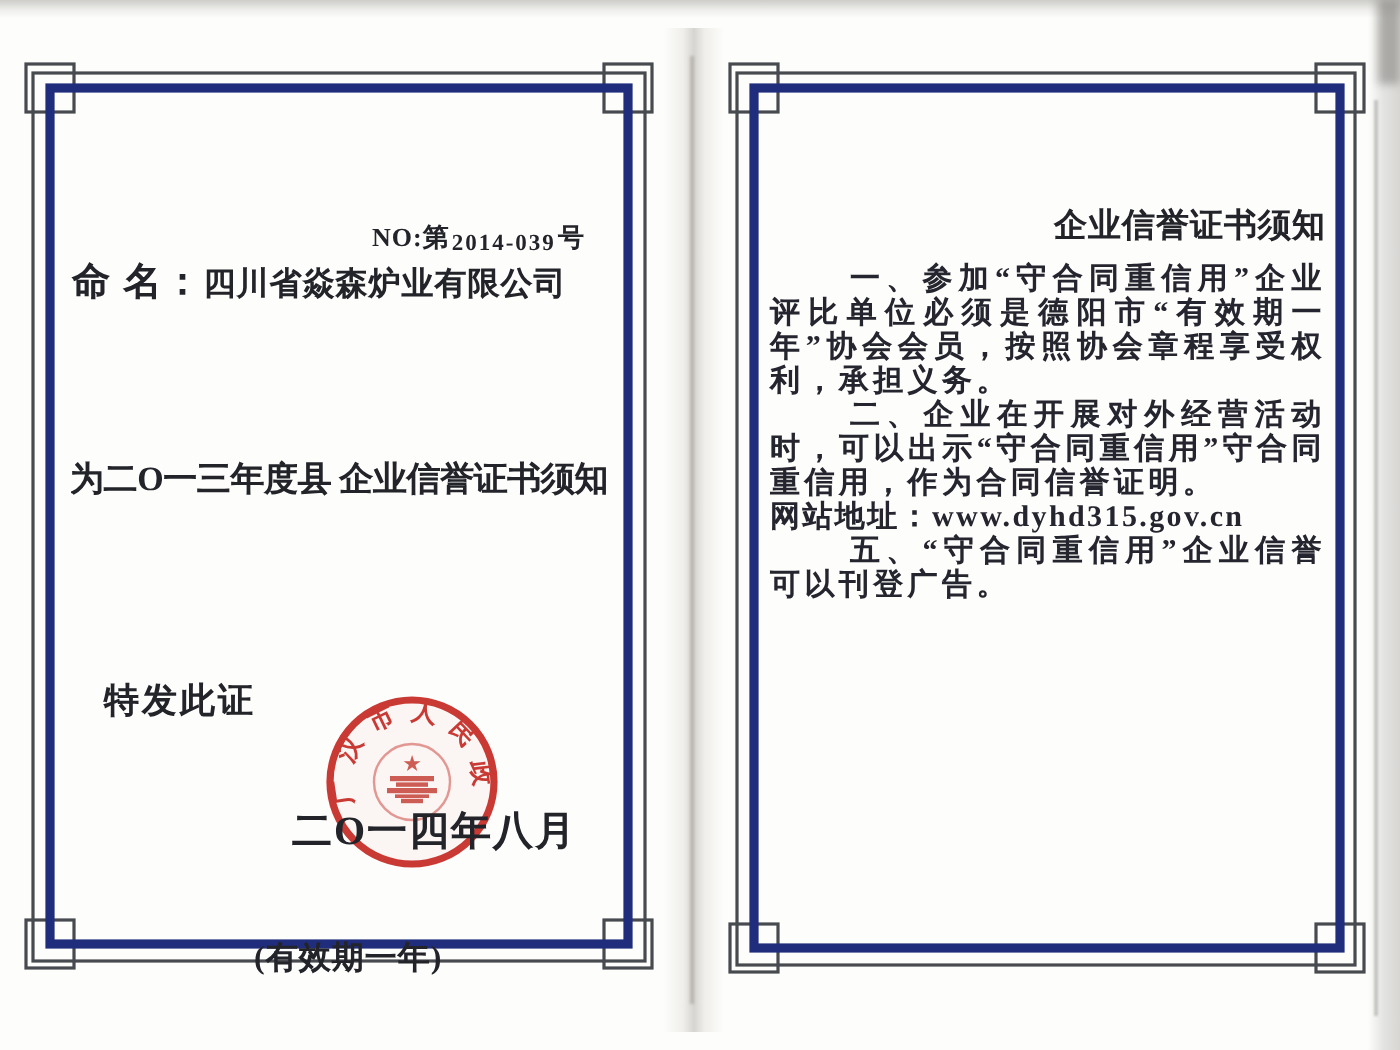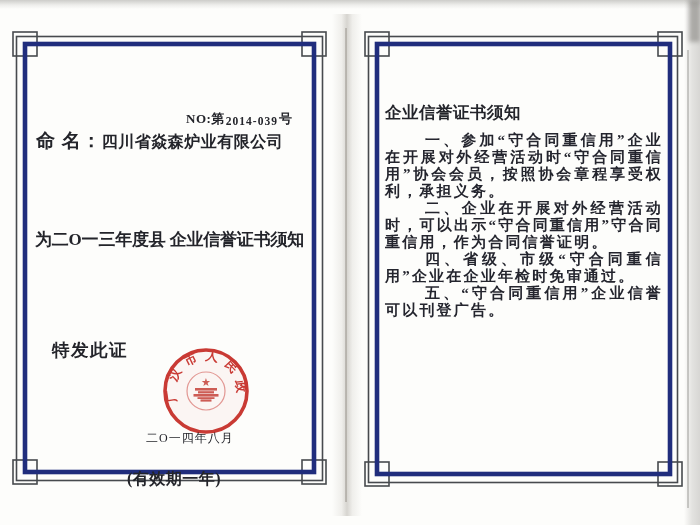--- a/index.html
+++ b/index.html
@@ -15,25 +15,25 @@
   .textlayer{position:absolute;left:0;top:0;width:700px;height:525px;z-index:3;margin-top:32px;}
 
   
   .no-line{position:absolute;left:186px;top:78px;font-size:13px;font-weight:bold;letter-spacing:.5px;white-space:nowrap;}
   .no-num{font-size:11.5px;letter-spacing:1px;position:relative;top:2px;margin:0 1px;}
   .name-line{position:absolute;left:36px;top:96px;white-space:nowrap;}
   .name-label{font-size:19px;font-weight:bold;letter-spacing:1px;}
   .company{font-size:16px;font-weight:bold;font-family:"Liberation Sans",sans-serif;letter-spacing:.5px;}
   .award-line{position:absolute;left:35px;top:196px;font-size:17px;font-weight:bold;letter-spacing:-.2px;white-space:nowrap;}
   .issue-line{position:absolute;left:52px;top:306px;font-size:17.5px;font-weight:bold;letter-spacing:1.5px;}
-  .date-line{position:absolute;left:146px;top:398px;font-size:12px;font-weight:normal;letter-spacing:1px;white-space:nowrap;}
+  .date-line{position:absolute;left:146px;top:370px;font-size:20px;font-weight:bold;letter-spacing:1px;white-space:nowrap;}
   .valid-line{position:absolute;left:127px;top:437px;font-size:16px;font-weight:bold;letter-spacing:.5px;white-space:nowrap;}
 
   
-  .notice-title{position:absolute;left:385px;top:70px;width:278px;text-align:left;font-size:16.5px;font-weight:bold;letter-spacing:.5px;}
+  .notice-title{position:absolute;left:385px;top:70px;width:278px;text-align:right;font-size:16.5px;font-weight:bold;letter-spacing:.5px;}
   .notice-body{position:absolute;left:385px;top:100px;width:278px;font-size:15px;line-height:17px;letter-spacing:2.2px;font-weight:bold;text-align:justify;color:#24252e;}
   .notice-body p{margin:0;text-indent:40px;}
   .notice-body p.no-indent{text-indent:0;letter-spacing:1.2px;}
 
   
   .artifact{position:absolute;pointer-events:none;z-index:6;}
   .top-edge{left:0;top:0;width:700px;height:9px;
     background:linear-gradient(180deg, rgba(128,126,121,.38), rgba(128,126,121,.12) 55%, rgba(128,126,121,0));}
   .gutter{left:332px;top:14px;width:30px;height:502px;
     background:linear-gradient(90deg, rgba(0,0,0,0), rgba(118,110,96,.10) 32%, rgba(104,97,84,.26) 50%, rgba(118,110,96,.10) 68%, rgba(0,0,0,0));}
@@ -98,23 +98,23 @@
       <div class="issue-line">特发此证</div>
 
       <div class="date-line">二O一四年八月</div>
 
       <div class="valid-line">(有效期一年)</div>
     </div>
 
     <div>
       <div class="notice-title">企业信誉证书须知</div>
       <div class="notice-body">
-        <p>一、参加“守合同重信用”企业在开展对外经营活动时“守合同重信用”协会会员，按照协会章程享受权利，承担义务。</p>
+        <p>一、参加“守合同重信用”企业评比单位必须是德阳市“有效期一年”协会会员，按照协会章程享受权利，承担义务。</p>
         <p>二、企业在开展对外经营活动时，可以出示“守合同重信用”守合同重信用，作为合同信誉证明。</p>
-        <p>四、省级、市级“守合同重信用”企业在企业年检时免审通过。</p>
+        <p class="no-indent">网站地址：www.dyhd315.gov.cn</p>
         <p>五、“守合同重信用”企业信誉可以刊登广告。</p>
       </div>
     </div>
   </div>
 
   <div class="artifact top-edge"></div>
   <div class="artifact gutter"></div>
   <div class="artifact gutter-line"></div>
   <div class="artifact right-edge"></div>
   <div class="artifact page-edge-line"></div>

